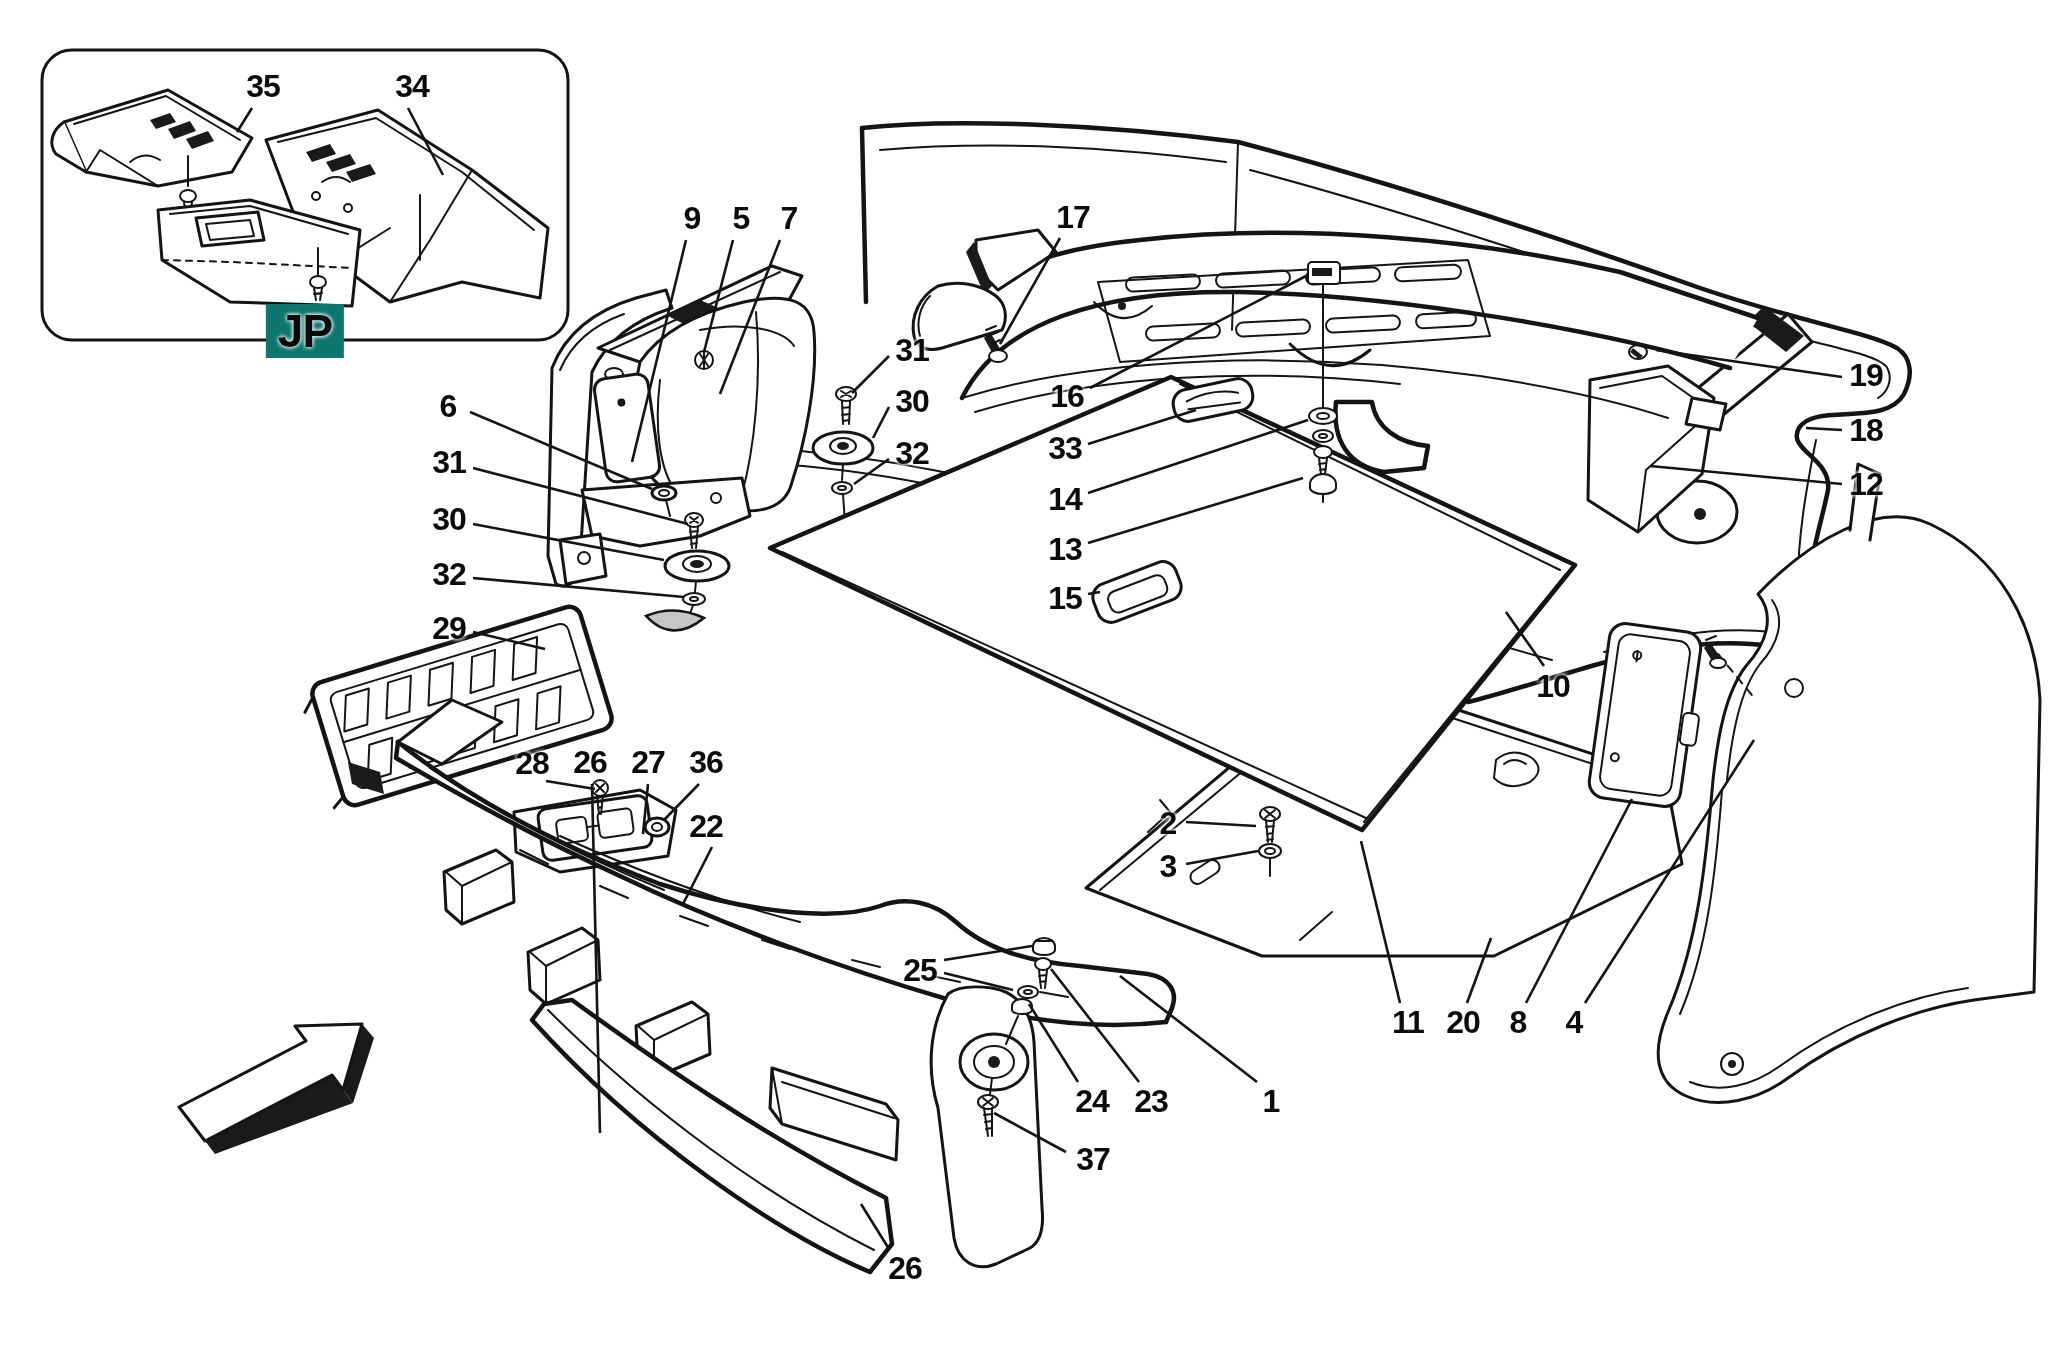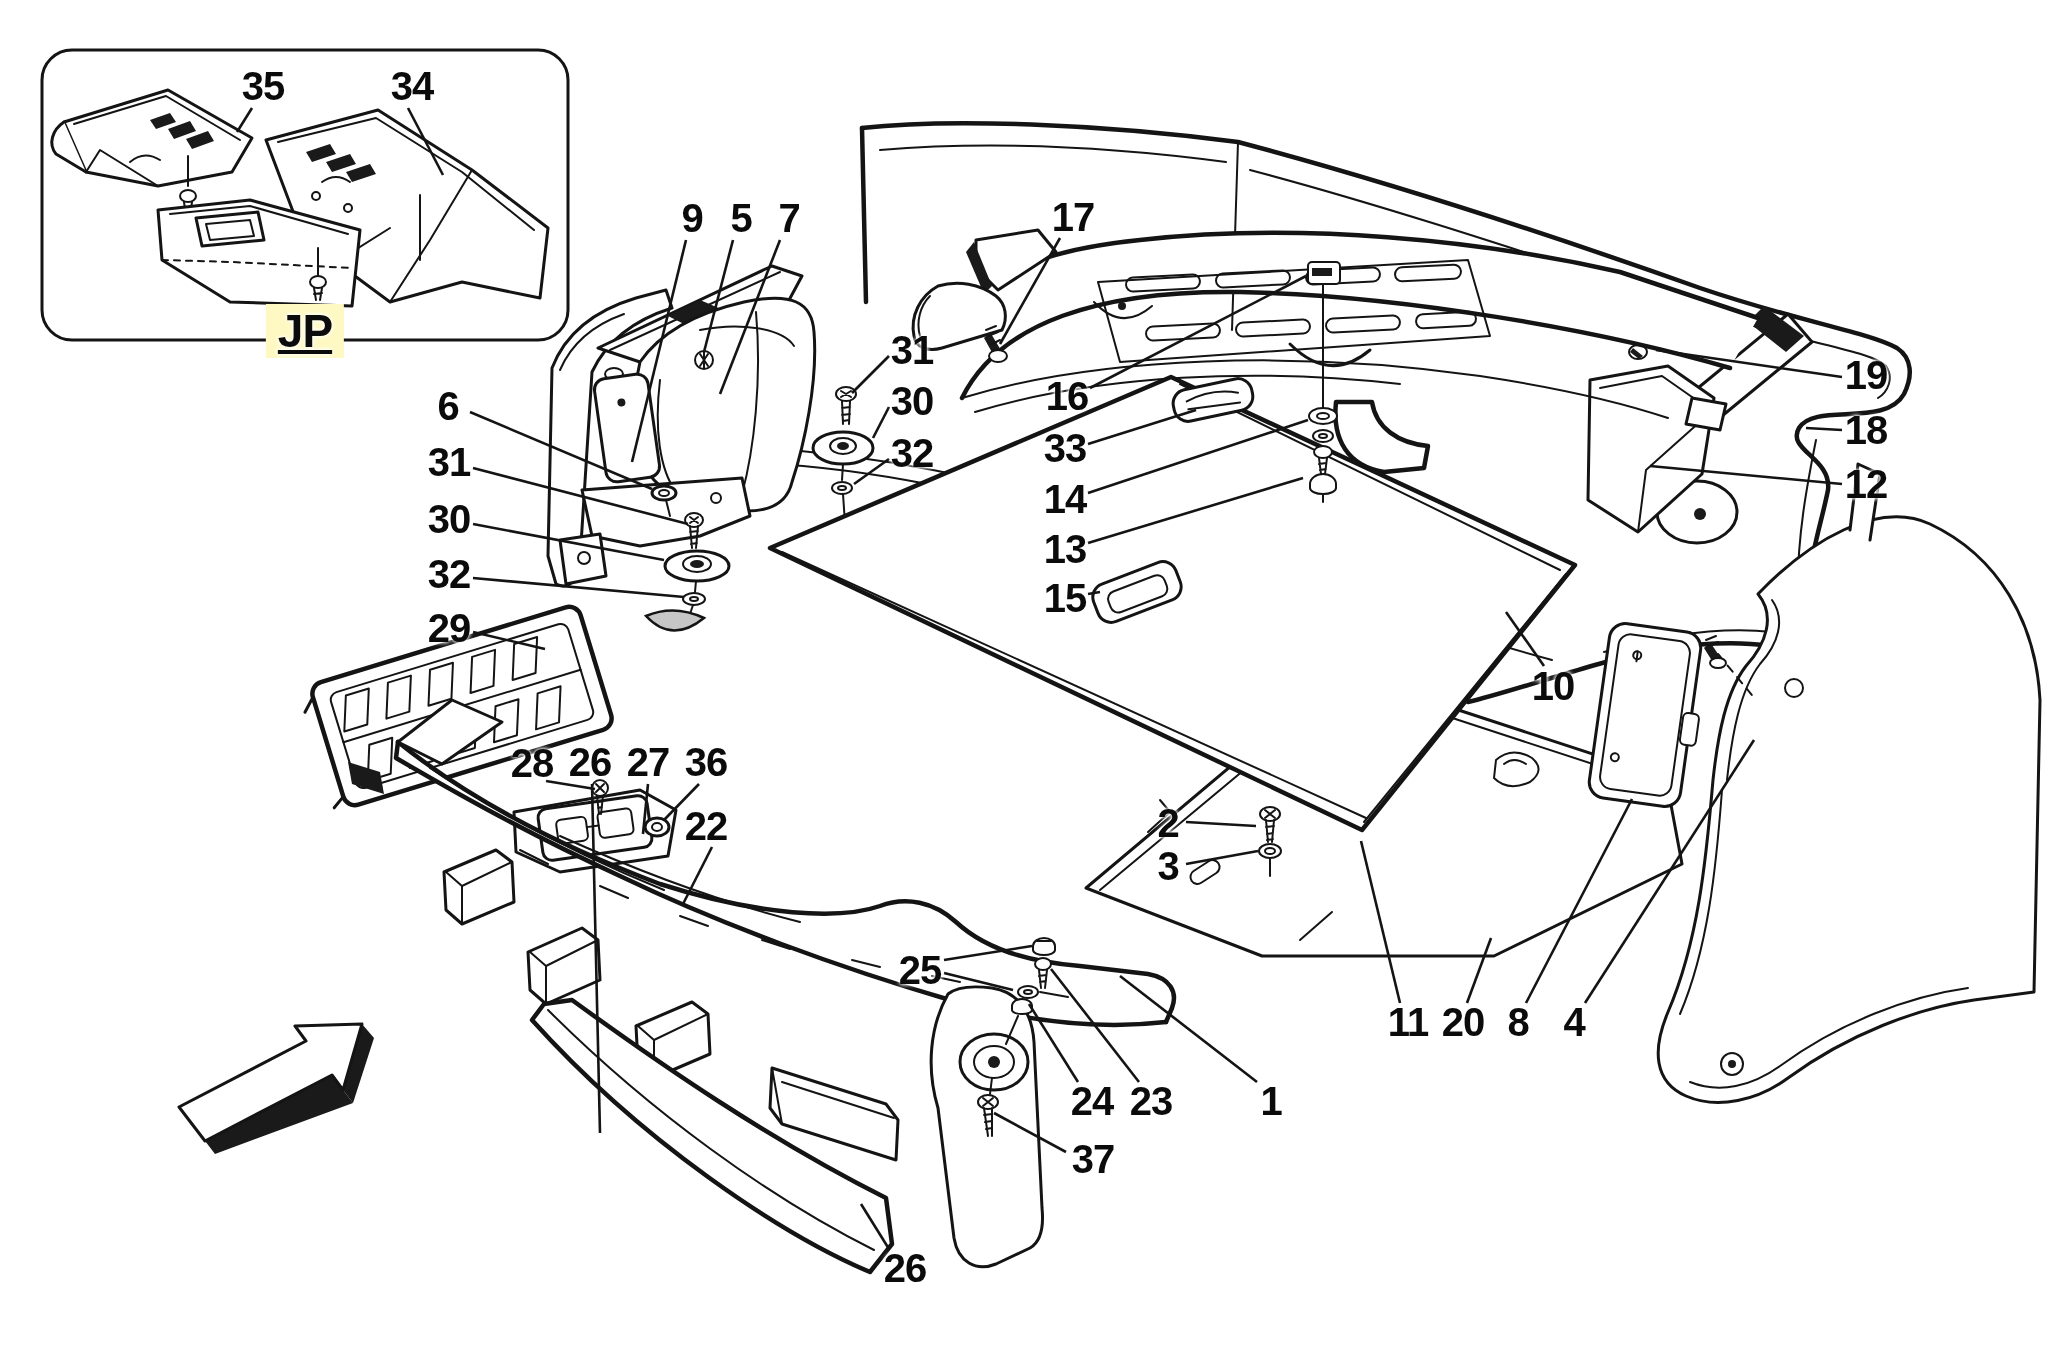--- a/index.html
+++ b/index.html
@@ -7,23 +7,23 @@
          font-family:"Liberation Sans", sans-serif;}
   .stage svg{position:absolute;left:0;top:0;}
   
   .ln{stroke:#141414;stroke-width:3;fill:none;stroke-linecap:round;stroke-linejoin:round;}
   .ln2{stroke:#141414;stroke-width:2;fill:none;stroke-linecap:round;stroke-linejoin:round;}
   .lnb{stroke:#141414;stroke-width:4.5;fill:none;stroke-linecap:round;stroke-linejoin:round;}
   .fw{fill:#ffffff;}
   .fd{fill:#1a1a1a;stroke:none;}
   .fg{fill:#c6c6c6;}
   .callout{position:absolute;transform:translate(-50%,-50%);font-weight:bold;
-           font-size:40px;color:#0b0b0b;letter-spacing:-1px;white-space:nowrap;
+           font-size:32px;color:#0b0b0b;letter-spacing:-1px;white-space:nowrap;
            text-shadow:0 0 4px #fff,0 0 4px #fff;}
-  .callout.jp{font-size:46px;background:#fef9c3;padding:0 12px;text-decoration:underline;}
+  .callout.jp{font-size:46px;background:#0f766e;padding:0 12px;}
 </style>
 </head>
 <body>
 
 <div class="stage">
 
 <svg width="2048" height="1346" viewBox="0 0 2048 1346">
   <defs>
     <pattern id="hatch" width="10" height="10" patternUnits="userSpaceOnUse" patternTransform="rotate(45)">
       <rect width="10" height="10" fill="#fff"></rect>

